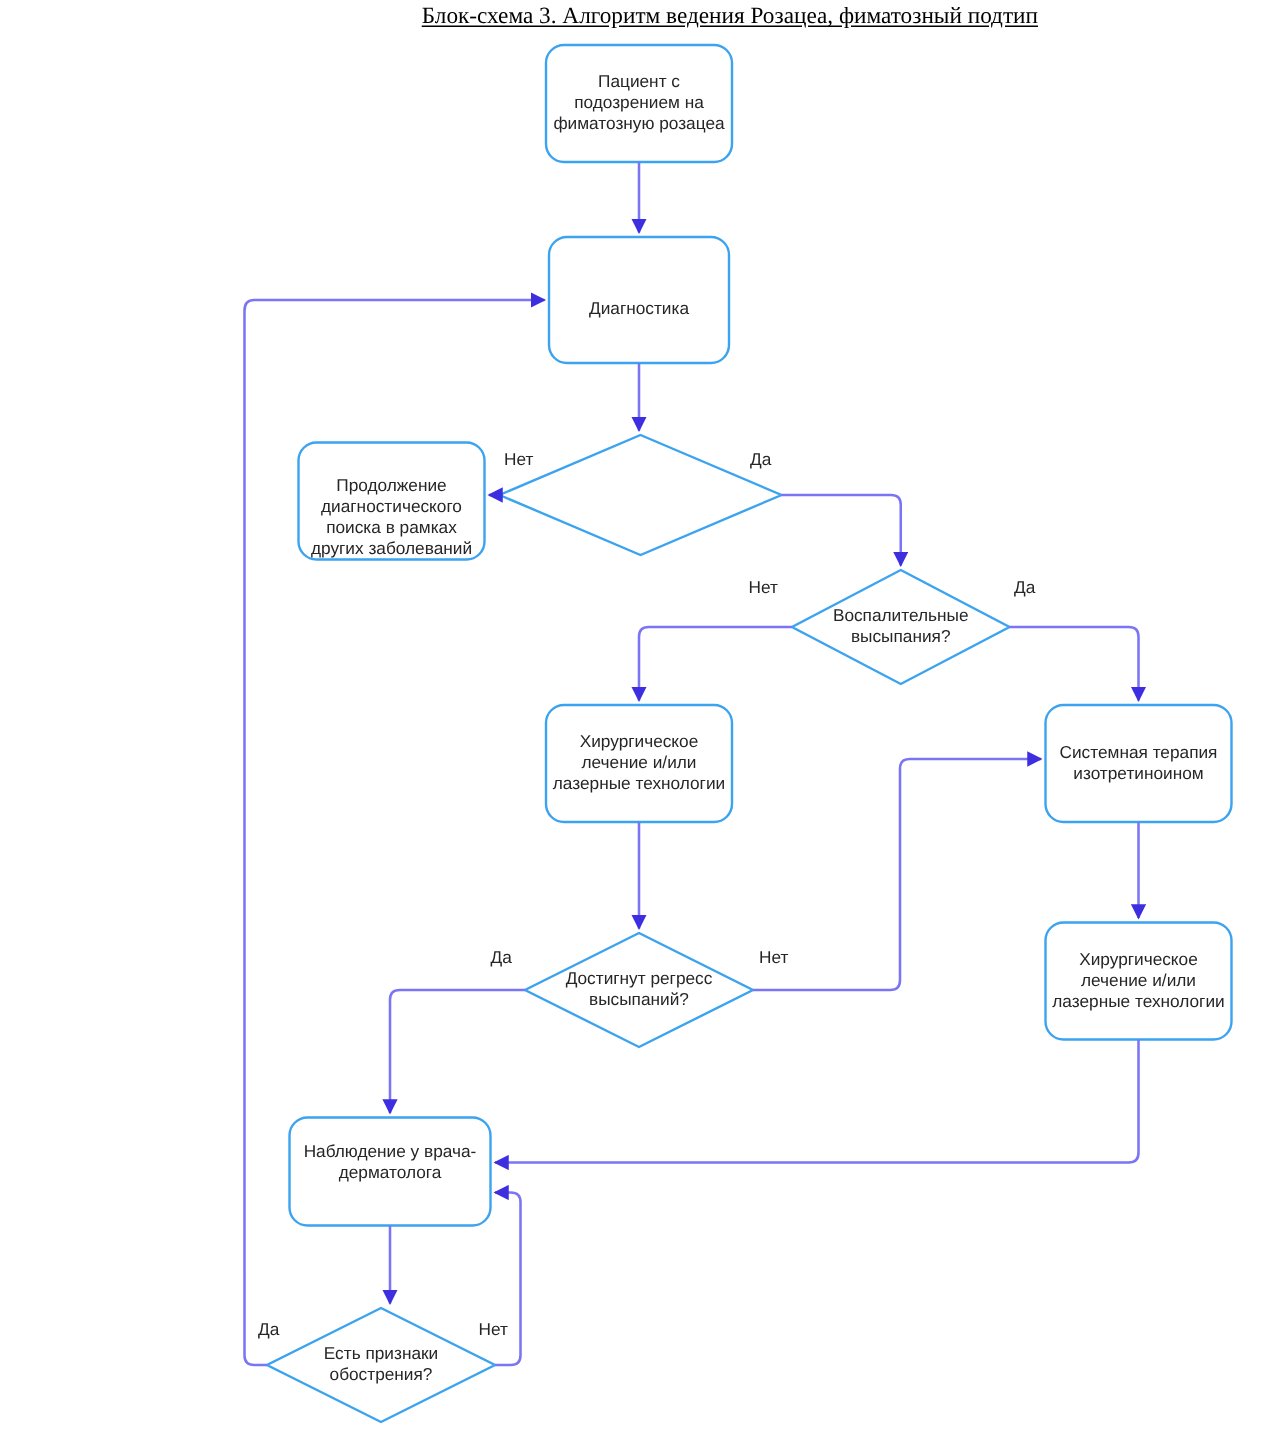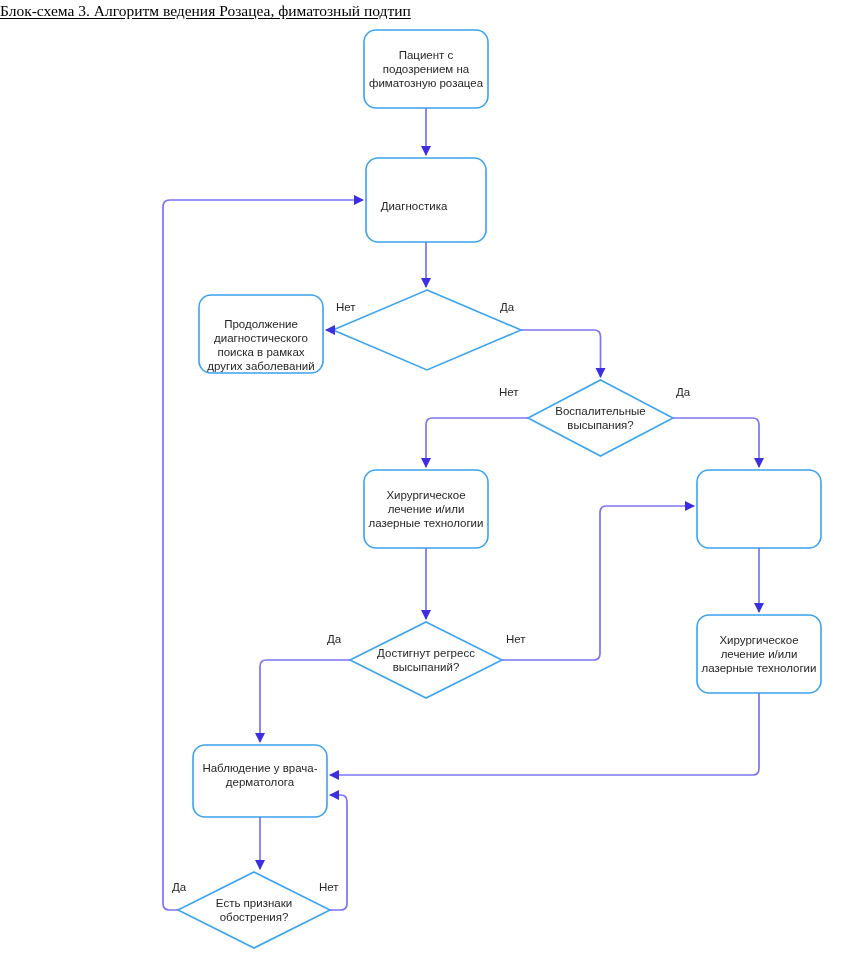--- a/index.html
+++ b/index.html
@@ -12,24 +12,24 @@
   }
   #page {
     position: relative;
     width: 846px;
     height: 955px;
     background: #ffffff;
     overflow: hidden;
   }
   #title {
     position: absolute;
-    left: 0;
+    left: 12px;
     top: 2px;
     width: 680px;
-    text-align: left;
+    text-align: right;
     font-family: "Liberation Serif", serif;
     font-size: 15.5px;
     color: #000000;
     white-space: nowrap;
   }
   #title .t-underline {
     text-decoration: underline;
     text-underline-offset: 2px;
   }
   #svg-layer {
@@ -103,30 +103,32 @@
       <path d="M 759 693 L 759 768.5 Q 759 775 752.5 775 L 330 775"></path>
       <path d="M 260 817 L 260 869"></path>
       <path d="M 178 910 L 169.5 910 Q 163 910 163 903.5 L 163 207 Q 163 200 169.5 200 L 363 200"></path>
       <path d="M 330 910 L 340.5 910 Q 347 910 347 903.5 L 347 801.5 Q 347 795 340.5 795 L 330 795"></path>
     </g>
   </svg>
 
   <div class="node-label" style="left:364px; top:30px; width:124px; height:78px;border-radius:32px;">Пациент с
 подозрением на
 фиматозную розацеа</div>
-  <div class="node-label" style="left:354px; top:158px; width:120px; height:96px;">Диагностика</div>
+  <div class="node-label" style="left:366px; top:158px; width:120px; height:96px;">Диагностика</div>
   <div class="node-label" style="left:199px; top:295px; width:124px; height:100px;">Продолжение
 диагностического
 поиска в рамках
 других заболеваний</div>
   <div class="node-label" style="left:528px; top:380px; width:145px; height:76px;">Воспалительные
 высыпания?</div>
   <div class="node-label" style="left:360px; top:470px; width:132px; height:78px;">Хирургическое
 лечение и/или
 лазерные технологии</div>
+  <div class="node-label" style="left:693px; top:470px; width:132px; height:78px;">Системная терапия
+изотретиноином</div>
   <div class="node-label" style="left:350px; top:622px; width:152px; height:76px;">Достигнут регресс
 высыпаний?</div>
   <div class="node-label" style="left:693px; top:615px; width:132px; height:78px;">Хирургическое
 лечение и/или
 лазерные технологии</div>
   <div class="node-label" style="left:191px; top:745px; width:138px; height:60px;">Наблюдение у врача-
 дерматолога</div>
   <div class="node-label" style="left:178px; top:872px; width:152px; height:76px;">Есть признаки
 обострения?</div>
 

